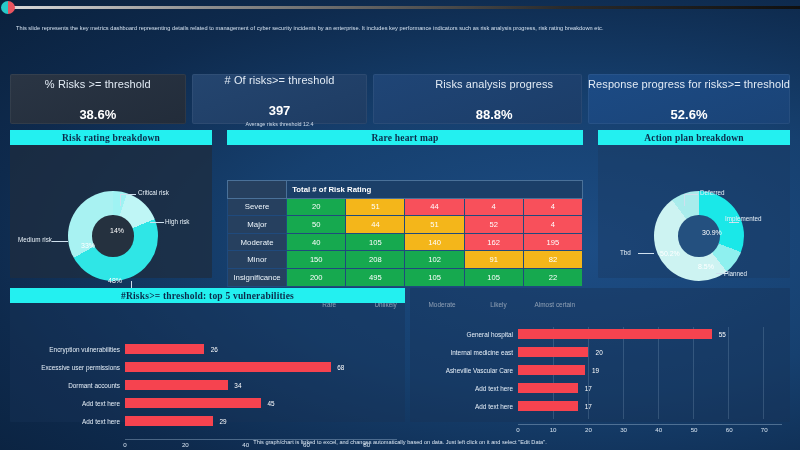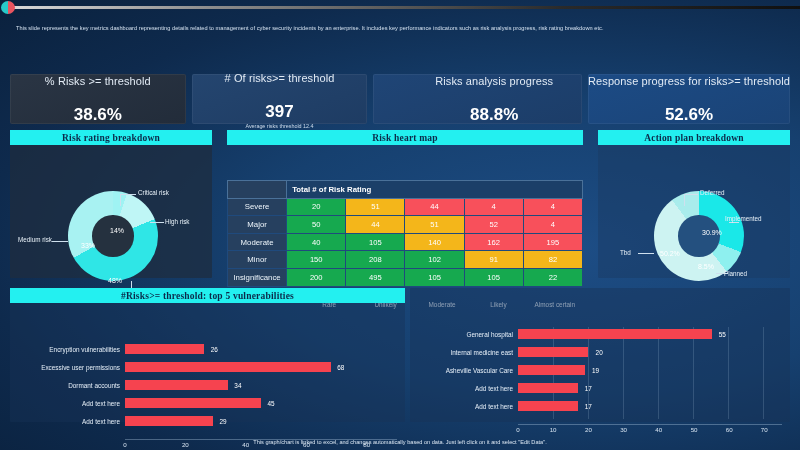--- a/index.html
+++ b/index.html
@@ -46,21 +46,21 @@
     flex: 1; border-radius: 2px;
     display: flex; flex-direction: column; align-items: center; justify-content: center;
     padding-top: 3px;
     box-shadow: inset 0 0 0 1px rgba(255,255,255,.055);
   }
   .kpi-card.dark  { background: linear-gradient(160deg, #2a3544 0%, #222c3a 100%); }
   .kpi-card.blue1 { background: linear-gradient(160deg, #24456f 0%, #1e3c63 100%); }
   .kpi-card.blue2 { background: linear-gradient(160deg, #1f4576 0%, #1c3d68 100%); padding-left: 33px; }
   .kpi-card.blue3 { background: linear-gradient(160deg, #1c4b85 0%, #1a4376 100%); }
   .kpi-label { font-size: 11px; color: #e2ebf5; letter-spacing: .1px; white-space: nowrap; }
-  .kpi-value { font-size: 17px; font-weight: 700; color: #ffffff; line-height: 1.25; margin-top: 17px; }
+  .kpi-value { font-size: 13px; font-weight: 700; color: #ffffff; line-height: 1.25; margin-top: 17px; }
   .kpi-sub   { font-size: 5.4px; color: #cfdceb; margin-top: 1px; white-space: nowrap; }
 
   
   #mid-row {
     position: absolute; left: 10px; top: 130px; width: 780px; height: 148px;
     display: flex; gap: 15px; justify-content: center;
   }
   .panel { position: relative; border-radius: 1px; }
   .panel-head {
     height: 15px; background: #23F0F0;
@@ -229,21 +229,21 @@
 
         <div class="leader" style="left:121px; top:104px; width:1px; height:14px;"></div>
         <div class="leader" style="left:121px; top:117px; width:17px; height:1px;"></div>
         <div class="lbl" style="left:140px; top:113px;">Low risk</div>
       </div>
     </div>
   </div>
 
   <div class="panel" id="panel-heatmap">
     <div class="panel-head">
-      <span class="panel-head-text">Risk heart map</span>
+      <span class="panel-head-text">Rare heart map</span>
     </div>
     <div class="panel-body">
       <table id="heatmap-table">
         <tbody>
           <tr>
             <td class="corner"></td>
             <td class="titlecell" colspan="5">Total # of Risk Rating</td>
           </tr>
           <tr>
             <td class="rowhead">Severe</td>

